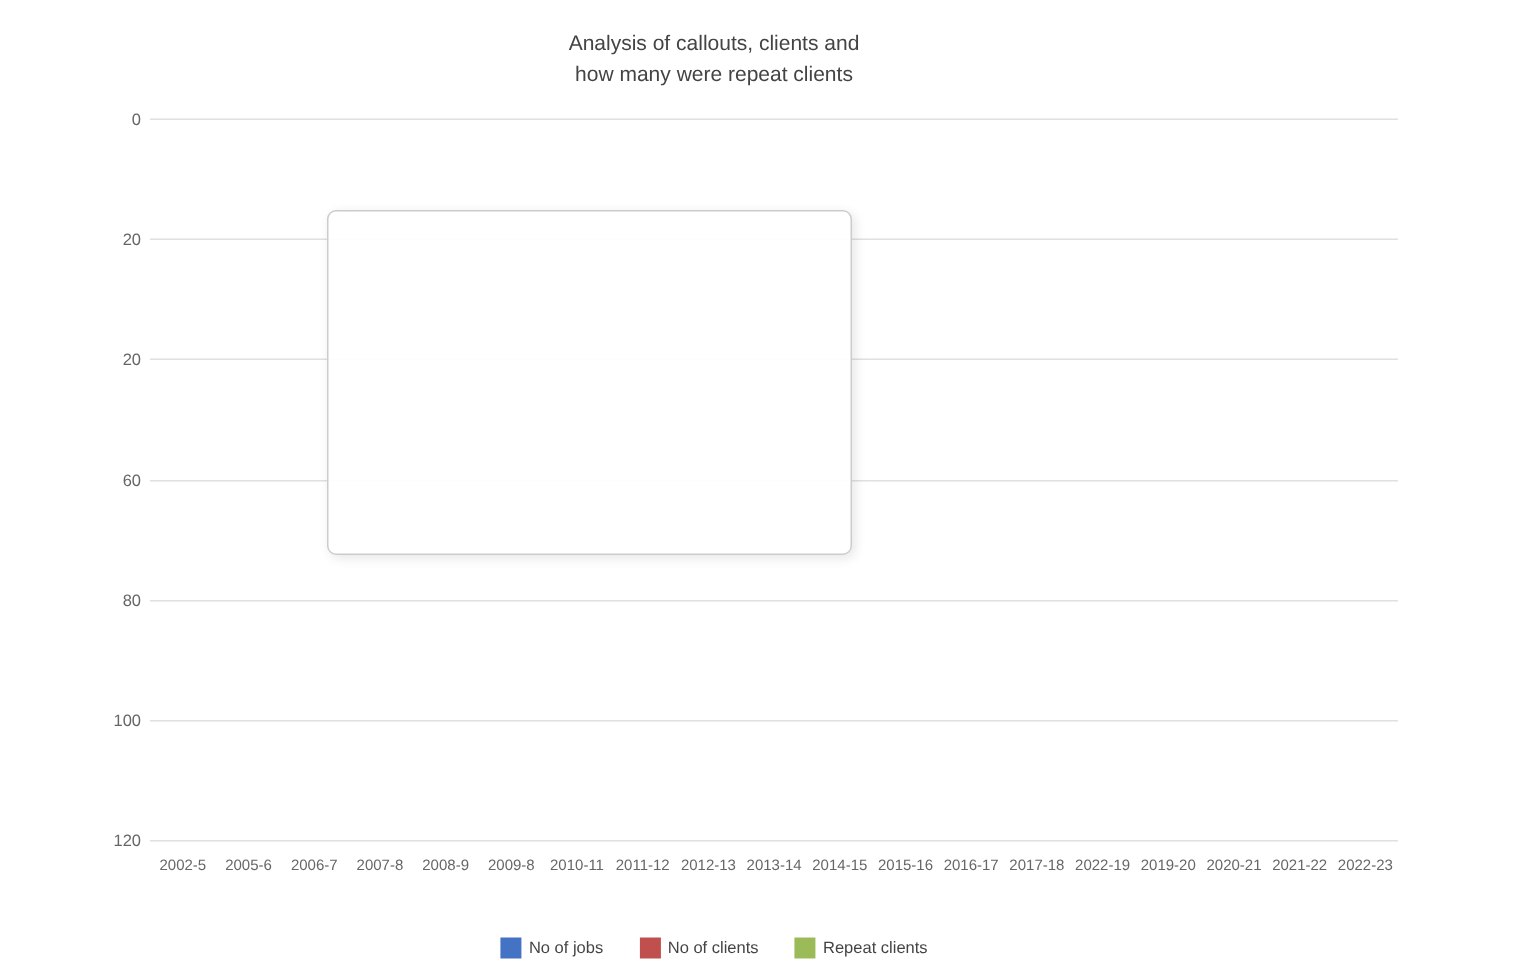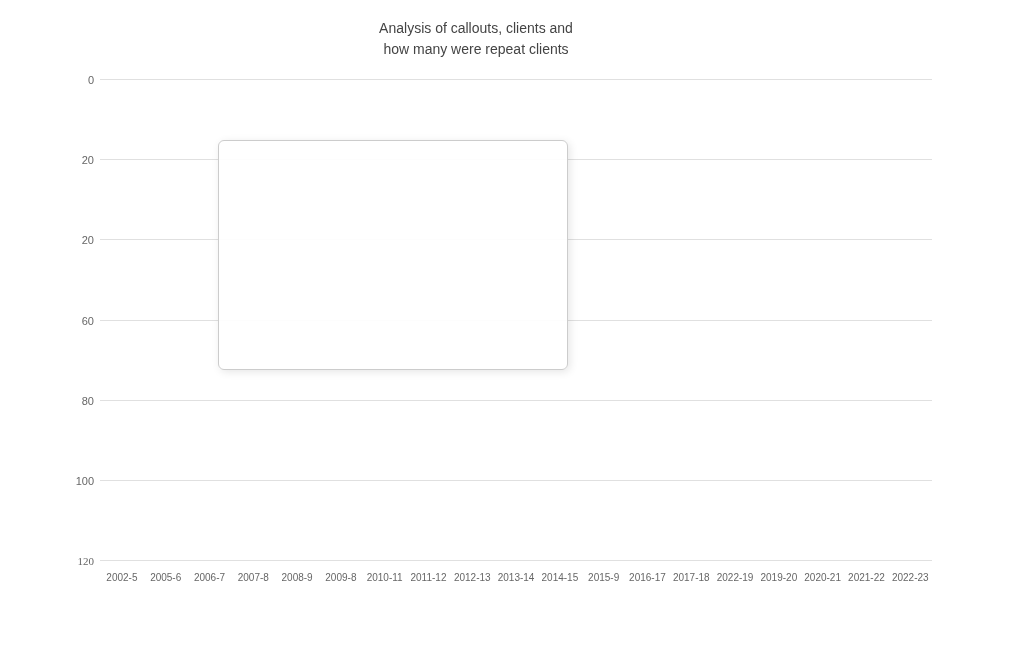--- a/index.html
+++ b/index.html
@@ -139,21 +139,21 @@
 
   <div class="chart-area" id="chart-area">
 
     <div class="y-axis" id="y-axis">
         <div class="y-label" style="bottom: 100%; transform: translateY(50%);">0</div>
         <div class="y-label" style="bottom: 83.3333%; transform: translateY(50%); margin-left: 40px;">20</div>
         <div class="y-label" style="bottom: 66.6667%; transform: translateY(50%);">20</div>
         <div class="y-label" style="bottom: 50%; transform: translateY(50%);">60</div>
         <div class="y-label" style="bottom: 33.3333%; transform: translateY(50%);">80</div>
         <div class="y-label" style="bottom: 16.6667%; transform: translateY(50%);">100</div>
-        <div class="y-label" style="bottom: 0%; transform: translateY(50%); font-family: Liberation Serif, serif;">120</div>
+        <div class="y-label" style="bottom: 0%; transform: translateY(50%);">120</div>
       </div>
     <div class="grid-lines" id="grid-lines">
         <div class="grid-line" style="bottom: 100%;"></div>
         <div class="grid-line" style="bottom: 83.3333%;"></div>
         <div class="grid-line" style="bottom: 66.6667%;"></div>
         <div class="grid-line" style="bottom: 50%;"></div>
         <div class="grid-line" style="bottom: 33.3333%;"></div>
         <div class="grid-line" style="bottom: 16.6667%;"></div>
         <div class="grid-line" style="bottom: 0%;"></div>
       </div>
@@ -259,26 +259,40 @@
         <div class="x-label">2005-6</div>
         <div class="x-label">2006-7</div>
         <div class="x-label">2007-8</div>
         <div class="x-label">2008-9</div>
         <div class="x-label">2009-8</div>
         <div class="x-label">2010-11</div>
         <div class="x-label">2011-12</div>
         <div class="x-label">2012-13</div>
         <div class="x-label">2013-14</div>
         <div class="x-label">2014-15</div>
-        <div class="x-label">2015-9</div>
+        <div class="x-label">2015-16</div>
         <div class="x-label">2016-17</div>
         <div class="x-label">2017-18</div>
         <div class="x-label">2022-19</div>
         <div class="x-label">2019-20</div>
         <div class="x-label">2020-21</div>
         <div class="x-label">2021-22</div>
         <div class="x-label">2022-23</div>
       </div>
   </div>
 
   <div class="tooltip-box"></div>
 
+  <div class="legend" id="legend">
+      <div class="legend-item">
+        <div class="legend-color" style="background: rgb(68, 114, 196);"></div>
+        <span>No of jobs</span>
+      </div>
+      <div class="legend-item">
+        <div class="legend-color" style="background: rgb(192, 80, 77);"></div>
+        <span>No of clients</span>
+      </div>
+      <div class="legend-item">
+        <div class="legend-color" style="background: rgb(155, 187, 89);"></div>
+        <span>Repeat clients</span>
+      </div>
+    </div>
 </div>
 
 </body></html>

